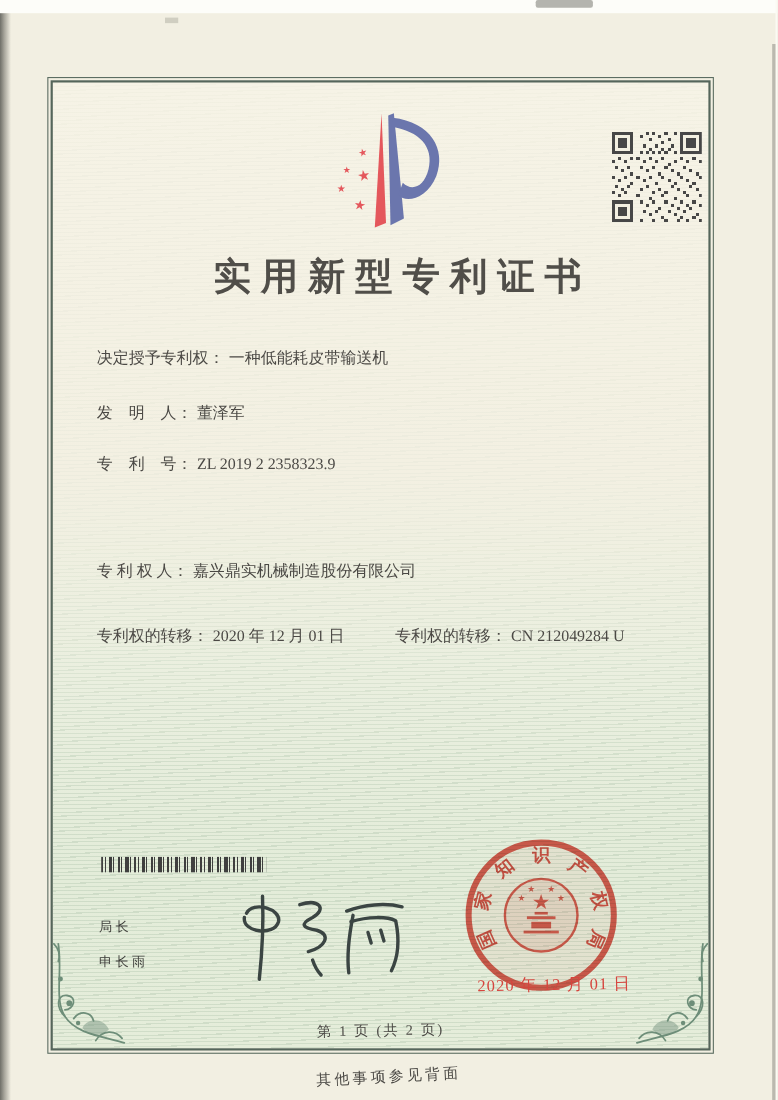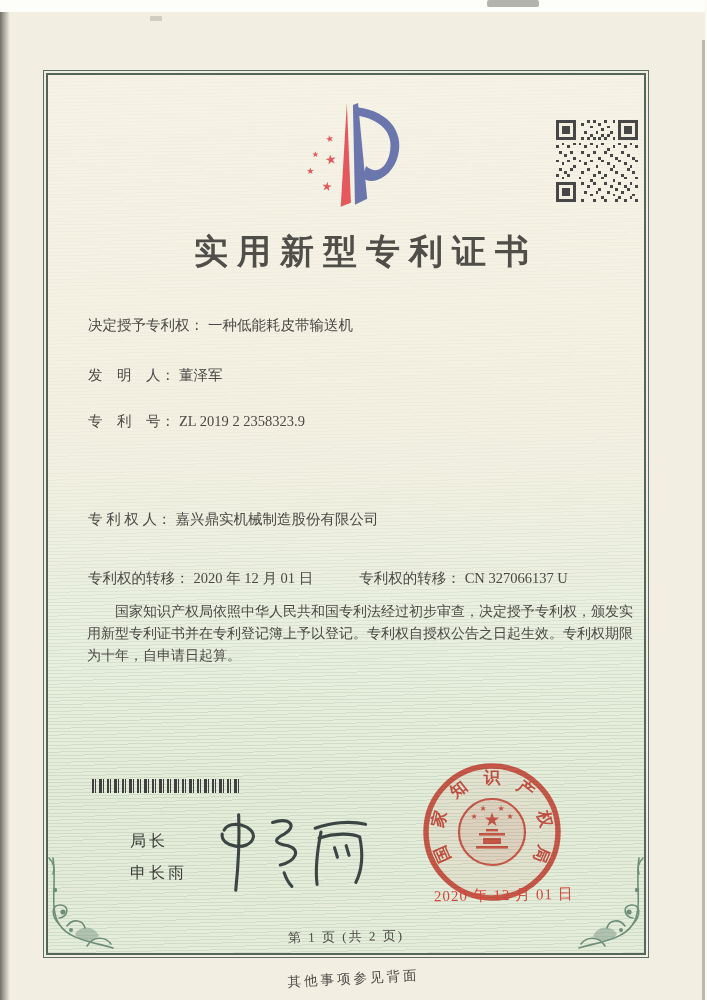--- a/index.html
+++ b/index.html
@@ -26,22 +26,22 @@
   .qr{position:absolute;left:508px;top:45px;width:82px;height:82px;}
   .title{position:absolute;left:16px;top:150px;width:100%;margin:4px;text-align:center;
     font-size:34px;font-weight:700;letter-spacing:9px;color:#504e49;}
   .row{position:absolute;left:40px;font-size:14.5px;color:#4b4945;white-space:nowrap;}
   .row .f-val{margin-left:4px;}
   .row .f-label2{margin-left:46px;}
   .paras{position:absolute;left:39px;top:526px;width:546px;font-size:14px;color:#4b4945;line-height:22px;}
   .paras p{margin:0;text-indent:2em;}
   .barcode{position:absolute;left:44px;top:704px;width:150px;height:14px;
     background:repeating-linear-gradient(90deg,#3f3f3f 0 2px,rgba(0,0,0,0) 2px 3px,#3f3f3f 3px 4px,rgba(0,0,0,0) 4px 7px,#3f3f3f 7px 10px,rgba(0,0,0,0) 10px 11px,#3f3f3f 11px 12px,rgba(0,0,0,0) 12px 15px);}
-  .officer{position:absolute;left:42px;top:751px;font-family:Liberation Mono, monospace;
-    font-size:16px;color:#3d3d3a;letter-spacing:3px;line-height:32px;margin-left:40px;}
+  .officer{position:absolute;left:42px;top:751px;font-family:Liberation Sans, sans-serif;
+    font-size:12px;color:#3d3d3a;letter-spacing:3px;line-height:32px;}
   .signature{position:absolute;left:157px;top:730px;width:168px;height:92px;}
   .seal{position:absolute;left:359px;top:672px;width:170px;height:170px;mix-blend-mode:multiply;opacity:.93;}
   .seal-date{position:absolute;left:386px;top:811px;font-size:15px;color:#d6453e;letter-spacing:1px;transform:rotate(-1deg);}
   .page-info{position:absolute;left:0;top:853px;width:100%;text-align:center;font-size:13px;color:#4b4945;
     letter-spacing:2px;transform:rotate(-1deg);}
   .corner{position:absolute;width:72px;height:96px;}
   .corner-bl{left:-1px;bottom:1px;}
   .corner-br{right:-1px;bottom:1px;transform:scaleX(-1);}
   .back-note{position:absolute;left:0;top:970px;width:707px;text-align:center;font-size:13.5px;color:#4b4945;
     letter-spacing:3px;transform:rotate(-3deg);}
@@ -120,25 +120,24 @@
     <div class="row" style="top:291px">
       <span class="f-label">发　明　人：</span><span class="f-val">董泽军</span>
     </div>
     <div class="row" style="top:337px">
       <span class="f-label">专　利　号：</span><span class="f-val">ZL 2019 2 2358323.9</span>
     </div>
     <div class="row" style="top:435px">
       <span class="f-label">专 利 权 人：</span><span class="f-val">嘉兴鼎实机械制造股份有限公司</span>
     </div>
     <div class="row" style="top:494px">
-      <span class="f-label">专利权的转移：</span><span class="f-val">2020 年 12 月 01 日</span><span class="f-label2">专利权的转移：</span><span class="f-val">CN 327066137 U</span>
+      <span class="f-label">专利权的转移：</span><span class="f-val">2020 年 12 月 01 日</span><span class="f-label2">专利权的转移：</span><span class="f-val">CN 212049284 U</span>
     </div>
 
     <div class="paras">
-      <p>国家知识产权局依照中华人民共和国专利法经过初步审查，决定授予专利权，颁发实用新型专利证书并在专利登记簿上予以登记。专利权自授权公告之日起生效。专利权期限为十年，自申请日起算。</p>
     </div>
 
     <div class="barcode"></div>
 
     <div class="officer">
       <div>局长</div>
       <div>申长雨</div>
     </div>
 
     <svg class="signature" viewBox="0 0 170 95">

